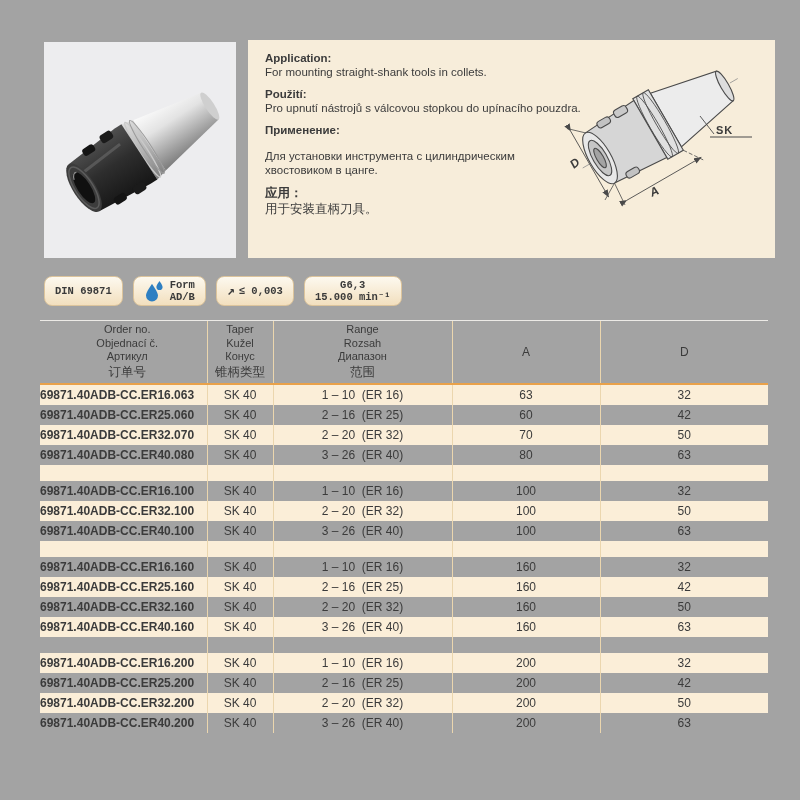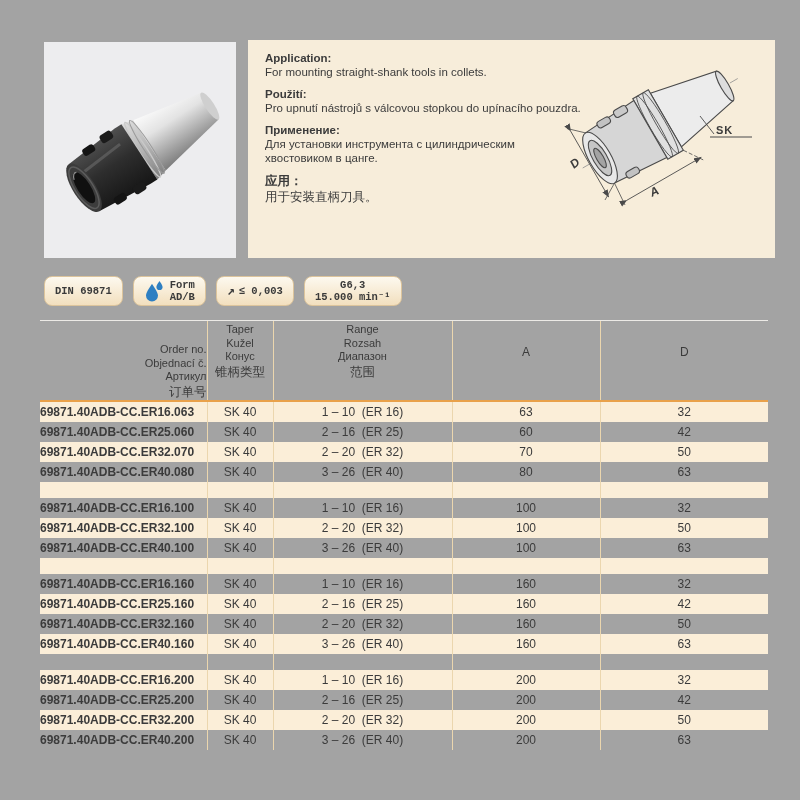--- a/index.html
+++ b/index.html
@@ -29,21 +29,21 @@
   .badge .two-line span{display:block;}
   .badge .droplets{margin-right:6px;display:flex;}
   .badge .arrow{font-size:13px;margin-right:4px;font-weight:bold;}
 
   
   .spec-table{position:absolute;left:40px;top:320px;width:728px;border-collapse:collapse;table-layout:fixed;}
   .spec-table th,.spec-table td{padding:0;font-weight:normal;}
   .spec-table thead th{border-top:1px solid #eceae6;border-bottom:2px solid #e9a14a;height:62px;vertical-align:top;}
   .col-taper,.col-range,.col-a,.col-d{border-left:1px solid #eBD6AE;}
   .hdr-lines{padding-top:2px;font-size:11px;line-height:13.5px;text-align:center;}
-  .hdr-lines.left{text-align:right;padding-left:8px;margin-top:20px;}
+  .hdr-lines.left{text-align:center;padding-left:8px;}
   .hdr-lines .cn{font-size:12.5px;line-height:16px;}
   .hdr-single{padding-top:24px;text-align:center;font-size:12px;}
   .spec-table tbody td{height:20px;font-size:12px;line-height:20px;text-align:center;overflow:hidden;}
   .spec-table tbody td.col-order{text-align:left;padding-left:0;font-weight:bold;font-size:12px;}
   .spec-table tbody td.col-range{white-space:pre;}
   .spec-table tbody tr:nth-child(odd){background:#fbeed8;}
   .spec-table tbody tr.spacer td{height:16px;}
 </style>
 </head>
 <body>
@@ -96,21 +96,21 @@
       <div class="app-section">
         <div class="app-label">Application:</div>
         <div class="app-body">For mounting straight-shank tools in collets.</div>
       </div>
       <div class="app-section">
         <div class="app-label">Použití:</div>
         <div class="app-body">Pro upnutí nástrojů s válcovou stopkou do upínacího pouzdra.</div>
       </div>
       <div class="app-section">
         <div class="app-label">Применение:</div>
-        <div class="app-body" style="width:310px;">Для установки инструмента с цилиндрическим хвостовиком в цанге.</div>
+        <div class="app-body" style="width:310px;margin-top:12px;">Для установки инструмента с цилиндрическим хвостовиком в цанге.</div>
       </div>
       <div class="app-section cn">
         <div class="app-label">应用：</div>
         <div class="app-body">用于安装直柄刀具。</div>
       </div>
     </div>
 
     <svg class="tech-drawing" width="220" height="202" viewBox="0 0 220 202">
       <defs>
         <marker id="arr" markerWidth="9" markerHeight="8" refX="8" refY="4" orient="auto">

